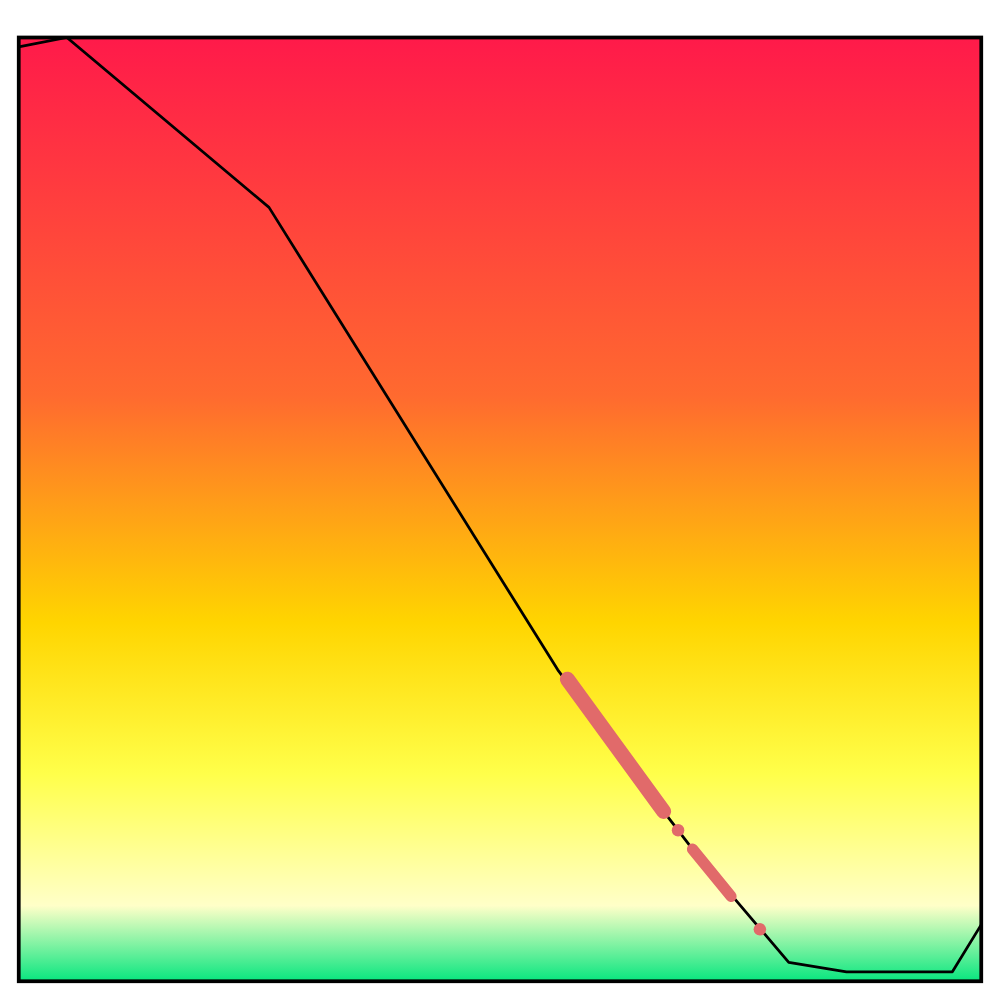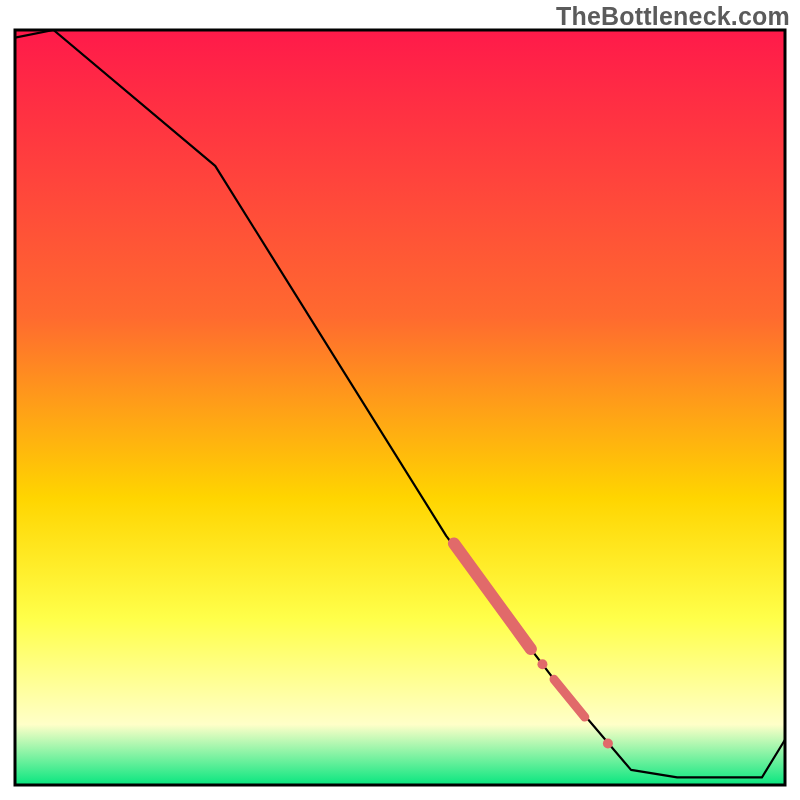--- a/index.html
+++ b/index.html
@@ -32,21 +32,20 @@
     top: 0;
     width: 800px;
     height: 800px;
     display: block;
   }
 </style>
 </head>
 <body>
 
 <div class="stage">
-  <div class="watermark">TheBottleneck.com</div>
 
   <svg class="plot" viewBox="0 0 800 800" preserveAspectRatio="none">
     <defs>
       <linearGradient id="bg-grad" x1="0" y1="0" x2="0" y2="1">
         <stop id="g0" offset="0%" stop-color="#ff1a4a"></stop>
         <stop id="g1" offset="38%" stop-color="#ff6a2f"></stop>
         <stop id="g2" offset="62%" stop-color="#ffd500"></stop>
         <stop id="g3" offset="78%" stop-color="#ffff4a"></stop>
         <stop id="g4" offset="92%" stop-color="#ffffc8"></stop>
         <stop id="g5" offset="100%" stop-color="#08e67f"></stop>

